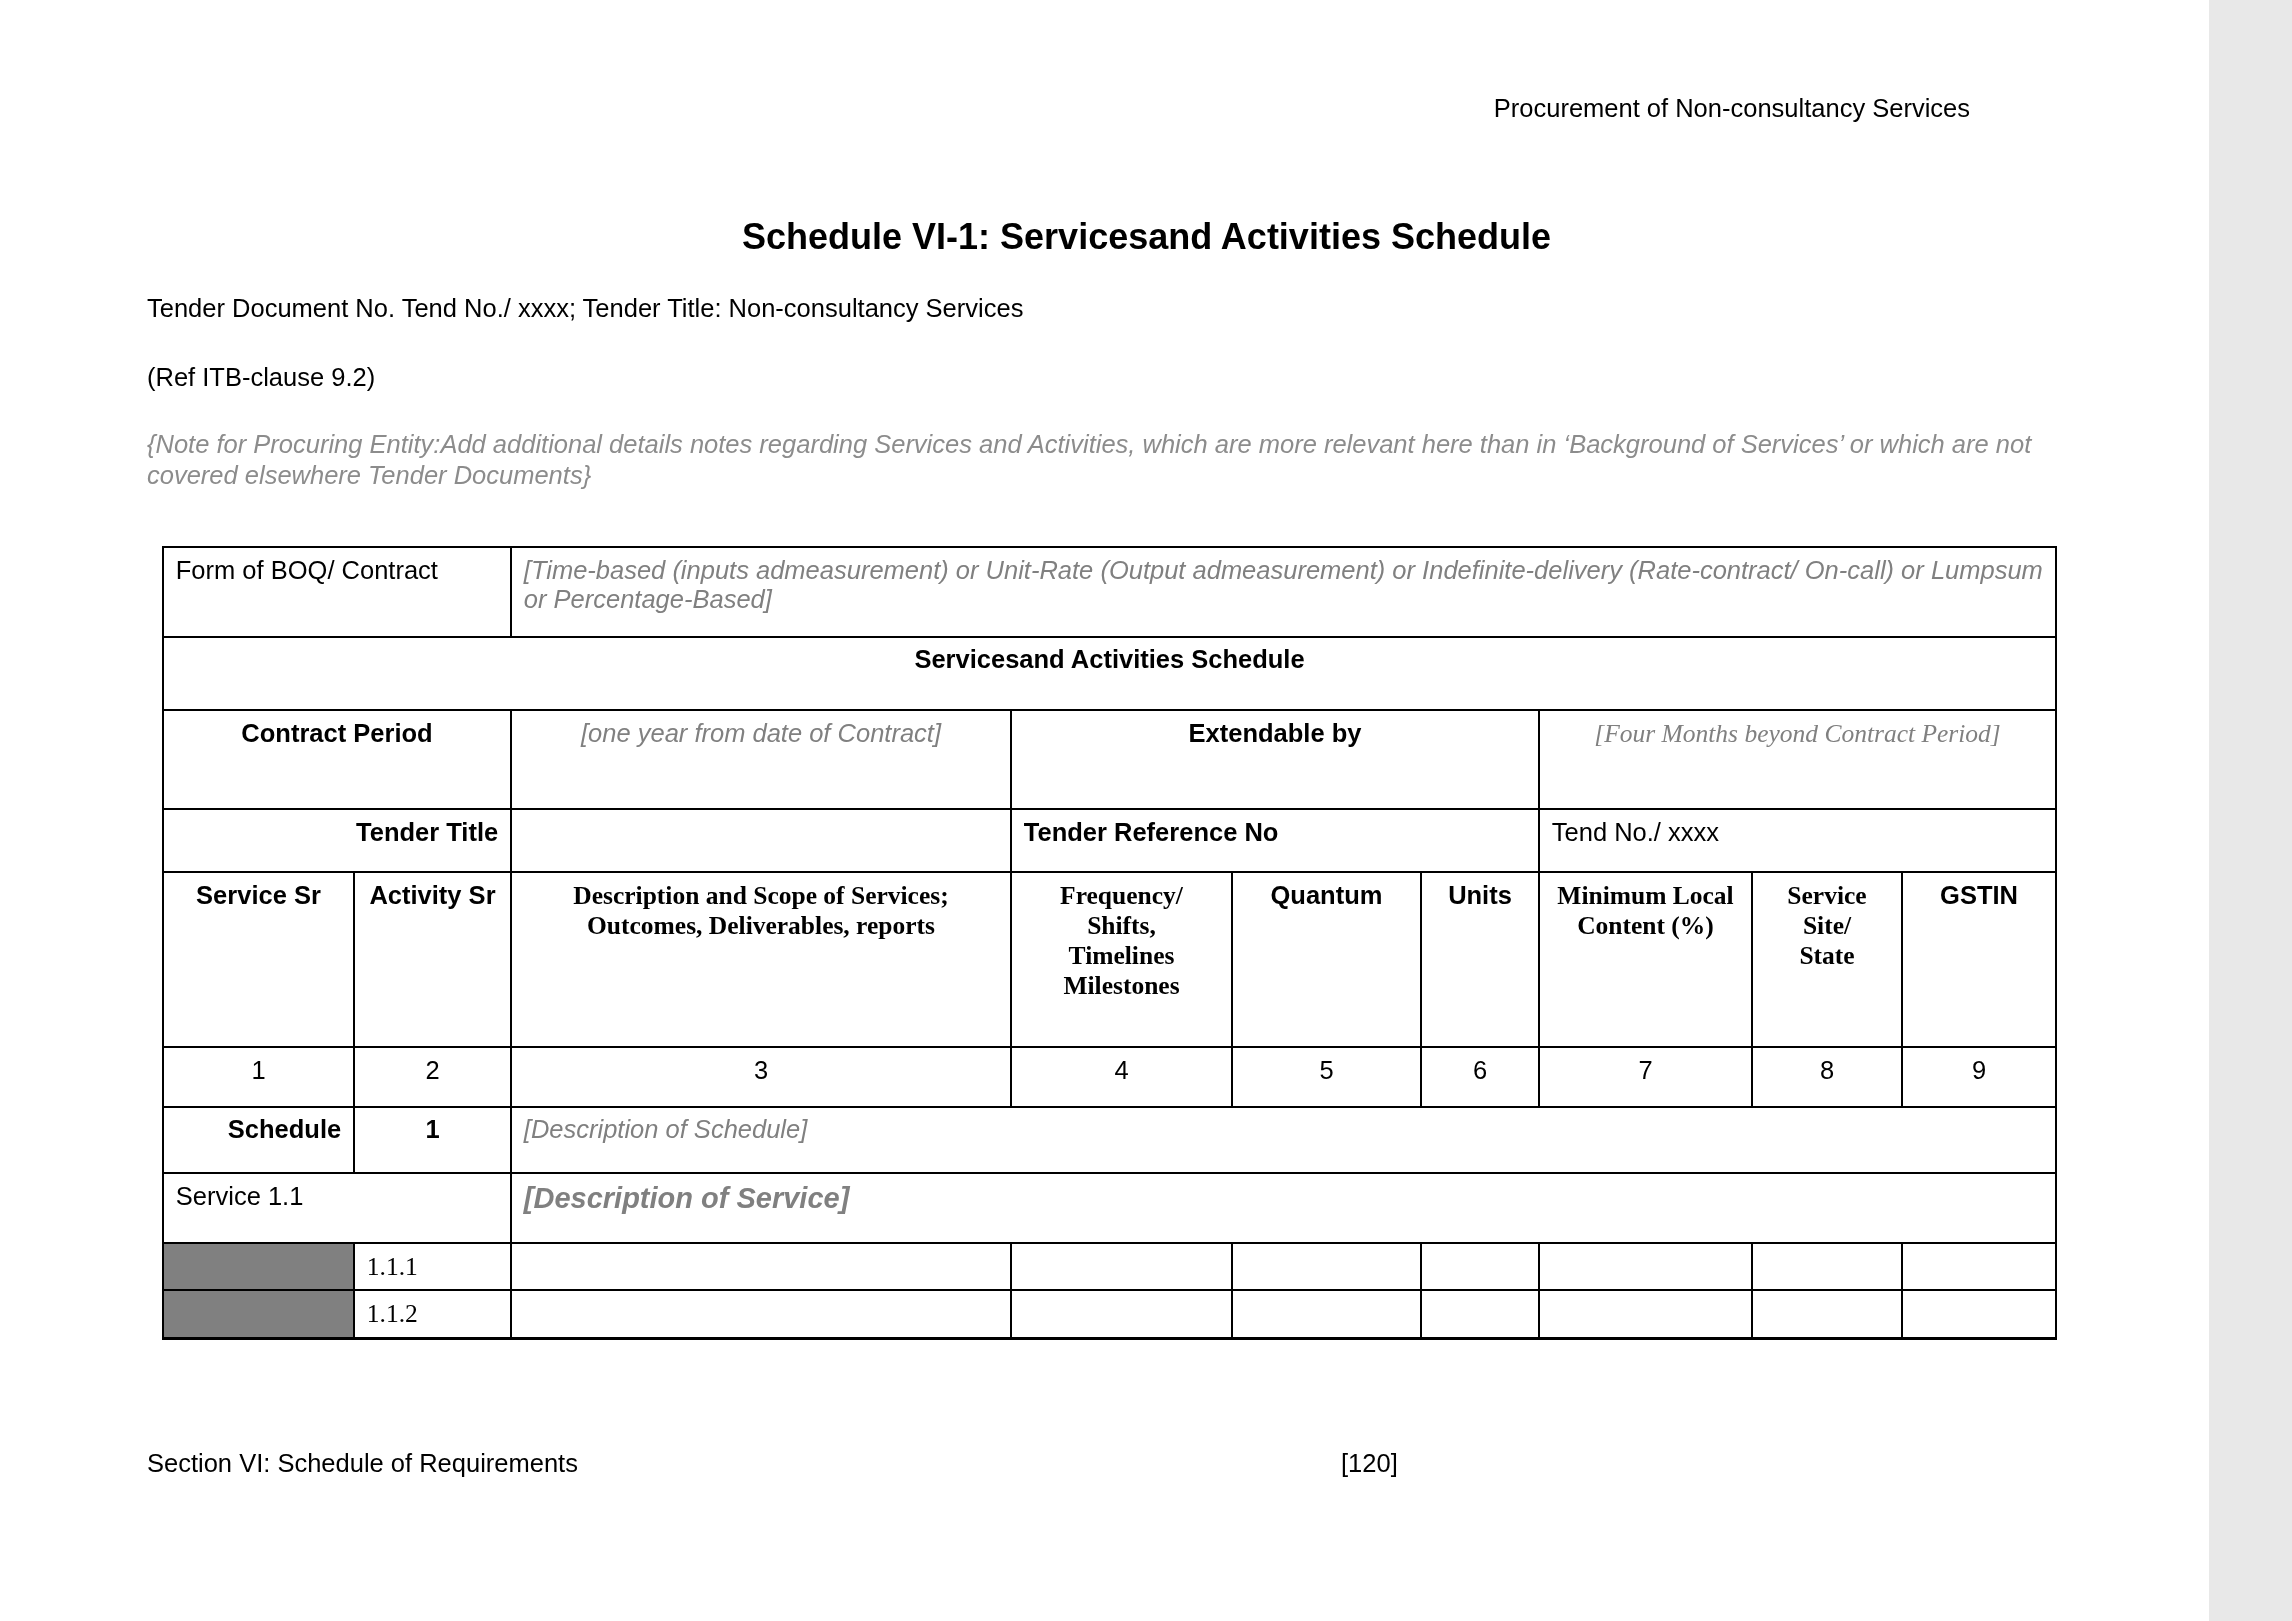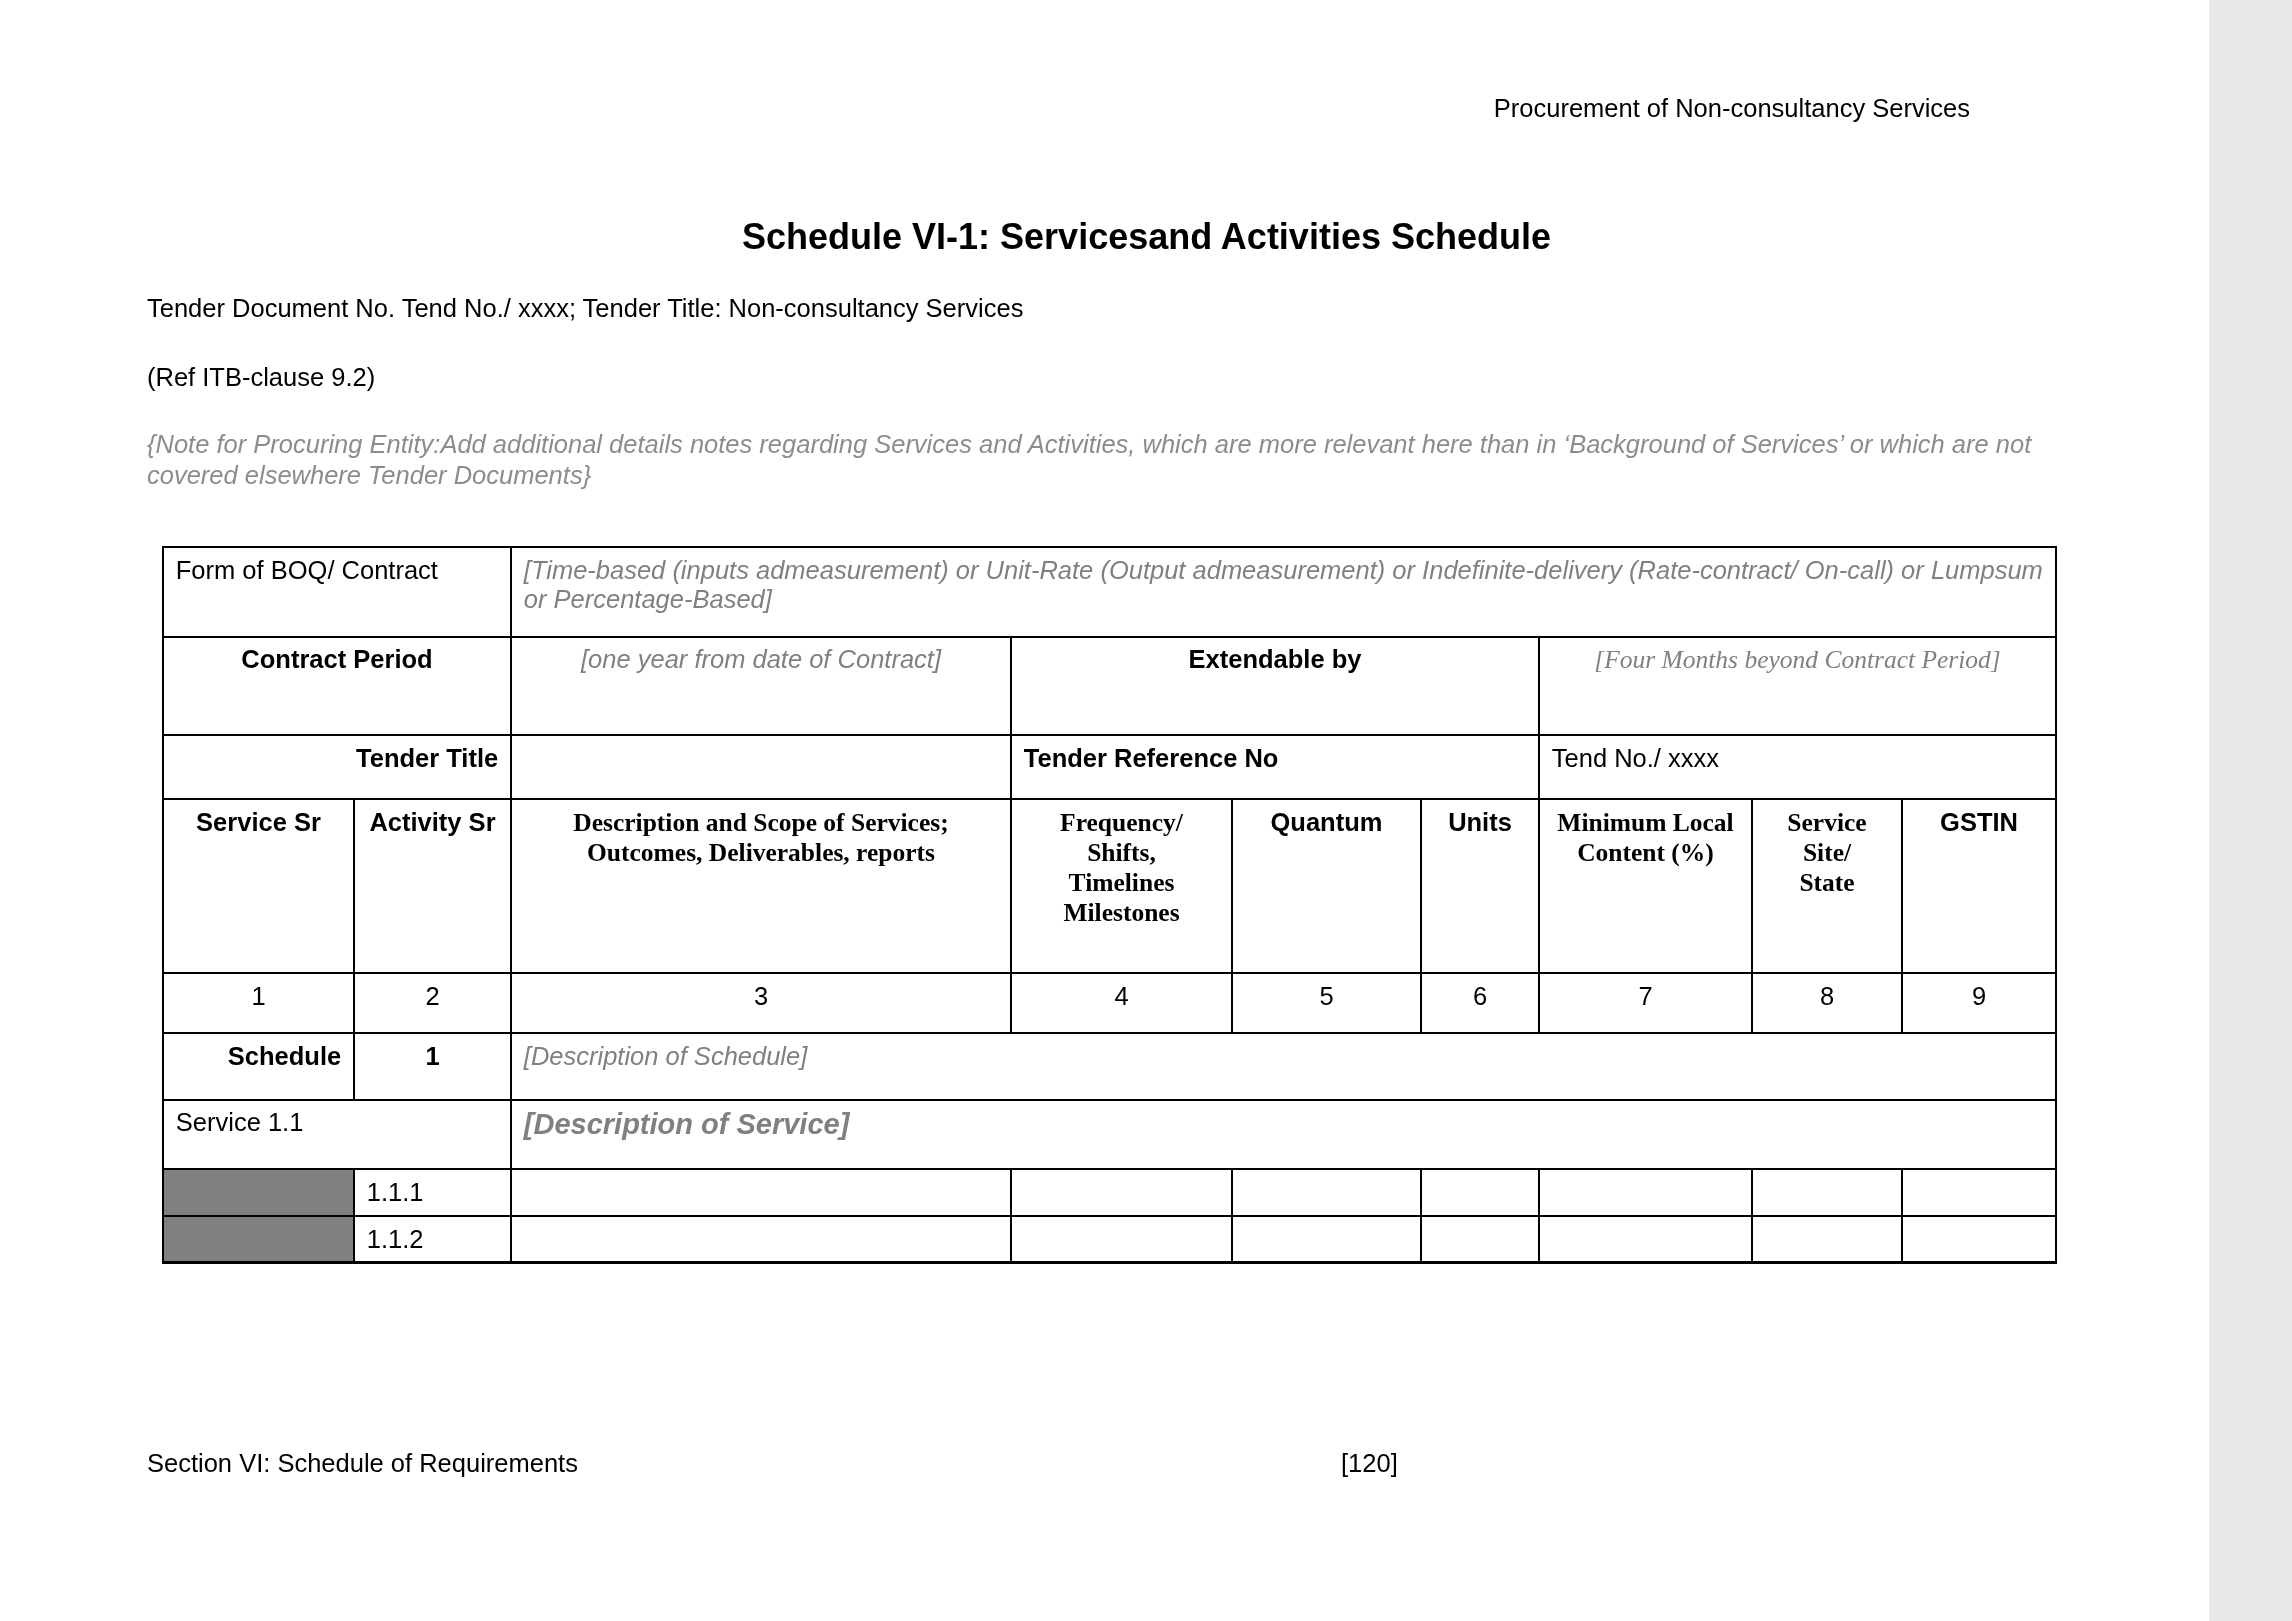--- a/index.html
+++ b/index.html
@@ -64,21 +64,21 @@
   td.svc-desc{font-size:29px;font-weight:bold;}
 
   .r1 td{height:72px;}
   .r2 td{height:56px;}
   .r3 td{height:81px;}
   .r4 td{height:46px;}
   .r5 td{height:157px;}
   .r6 td{height:42px;}
   .r7 td{height:49px;}
   .r8 td{height:52px;}
-  .rx td{height:26.5px;}
+  .rx td{height:26.5px;font-family:Liberation Serif, serif;}
 
   .footer-left{position:absolute;top:1449px;left:147px;font-size:25.5px;}
   .footer-page{position:absolute;top:1449px;left:1341px;font-size:25.5px;}
 </style>
 </head>
 <body>
 
 <div class="page">
 
   <div class="hdr-right">Procurement of Non-consultancy Services</div>
@@ -104,20 +104,23 @@
           <col style="width:150px">
           <col style="width:154px">
       </colgroup>
 
       <tbody>
           <tr class="r1">
         <td colspan="2">Form of BOQ/ Contract</td>
         <td colspan="7" class="gray-italic">[Time-based (inputs admeasurement) or Unit-Rate (Output admeasurement) or Indefinite-delivery (Rate-contract/ On-call) or Lumpsum or Percentage-Based]</td>
       </tr>
 
+      <tr class="r2">
+        <td colspan="9" class="b center thick-bottom">Servicesand Activities Schedule</td>
+      </tr>
 
       <tr class="r3">
         <td colspan="2" class="b center">Contract Period</td>
         <td class="gray-italic center">[one year from date of Contract]</td>
         <td colspan="3" class="b center">Extendable by</td>
         <td colspan="3" class="gray-italic center">
           <div class="inner in-ext">[Four Months beyond Contract Period]</div>
         </td>
       </tr>
 

